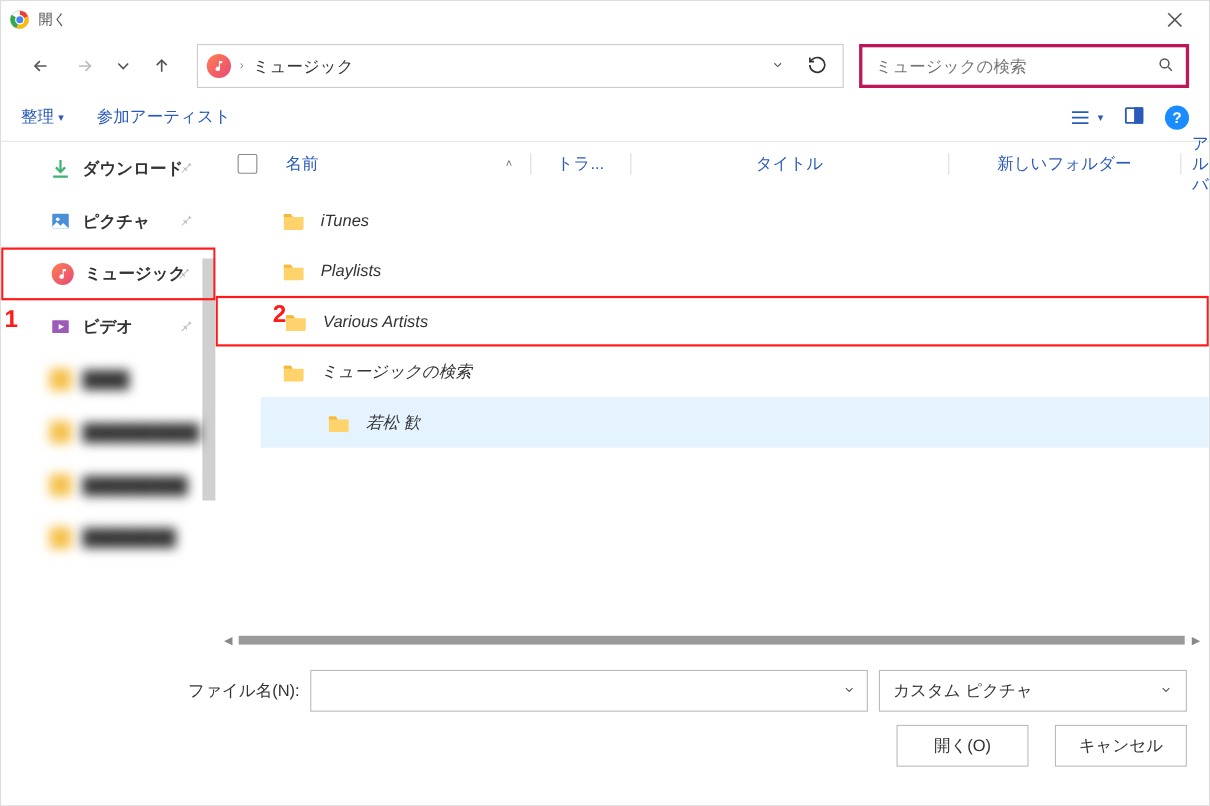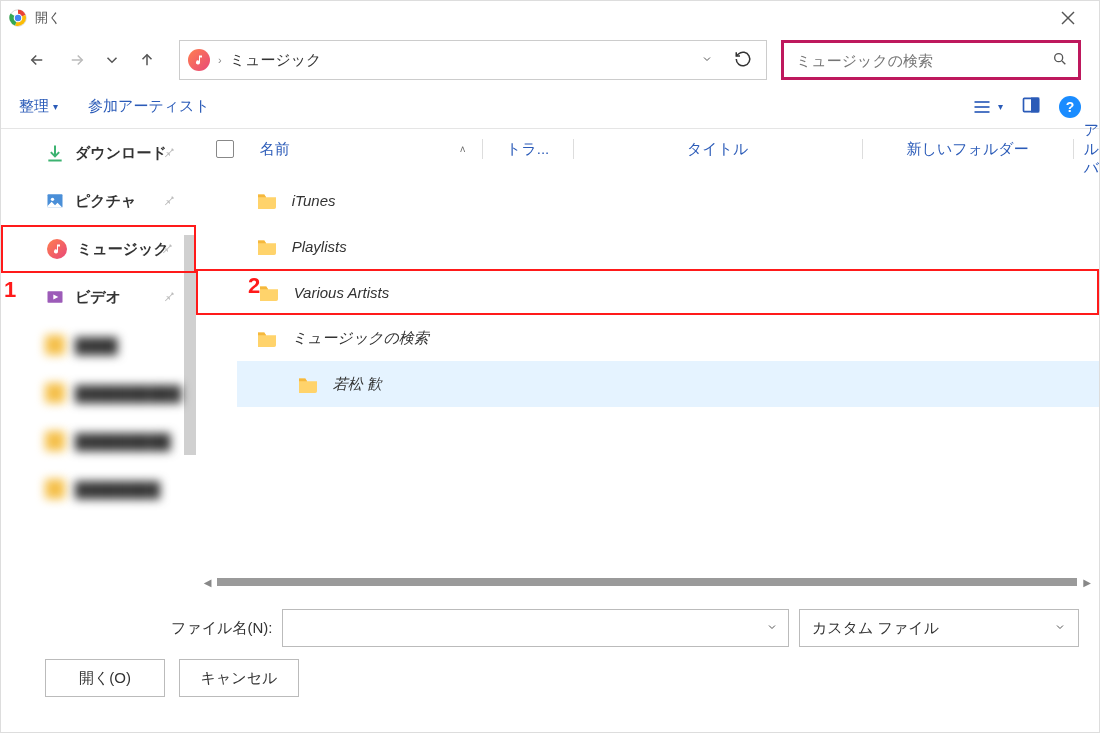--- a/index.html
+++ b/index.html
@@ -253,22 +253,22 @@
   .filetype-select {
     width: 280px;
     height: 38px;
     border:1px solid #bbb;
     display:flex; align-items:center;
     padding:0 12px;
     justify-content: space-between;
   }
   .filetype-select span:first-child { font-size:15px; color:#333; }
   .footer-buttons {
-    display:flex; justify-content:flex-start;
-    gap: 14px;
+    display:flex; justify-content:flex-end;
+    gap: 24px;
     margin-top: 12px;
     margin-left: 44px;
   }
   .footer-btn {
     height: 38px;
     min-width: 120px;
     border:1px solid #bbb;
     display:flex; align-items:center; justify-content:center;
     font-size:15px; color:#333;
     background:#fff;
@@ -552,21 +552,21 @@
   <div class="filename-row">
     <span class="filename-label">ファイル名(N):</span>
     <div class="filename-input">
       <span style="font-size:11px;color:#555;">
         <svg width="12" height="12" viewBox="0 0 24 24" fill="none" stroke="#555" stroke-width="2">
             <path d="M6 9l6 6 6-6"></path>
           </svg>
       </span>
     </div>
     <div class="filetype-select">
-      <span>カスタム ファイル</span>
+      <span>カスタム ピクチャ</span>
       <span style="font-size:11px;color:#555;">
         <svg width="12" height="12" viewBox="0 0 24 24" fill="none" stroke="#555" stroke-width="2">
             <path d="M6 9l6 6 6-6"></path>
           </svg>
       </span>
     </div>
   </div>
   <div class="footer-buttons">
     <div class="footer-btn">開く(O)</div>
     <div class="footer-btn">キャンセル</div>

